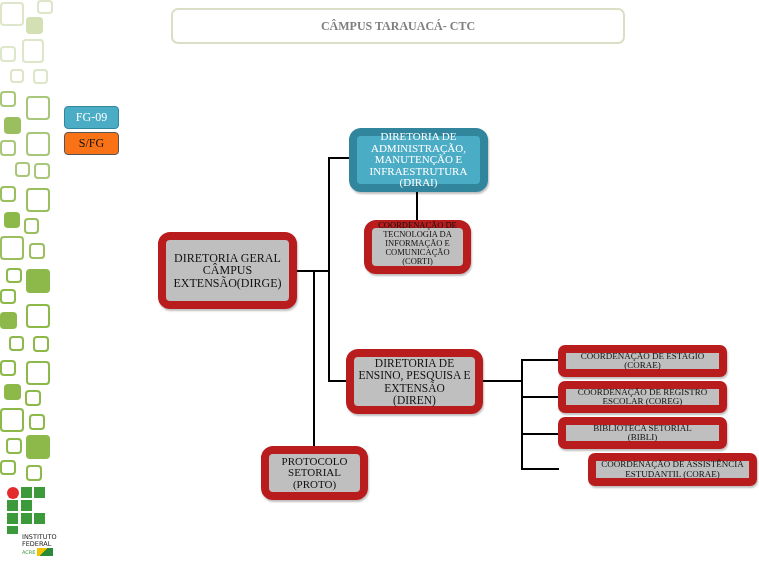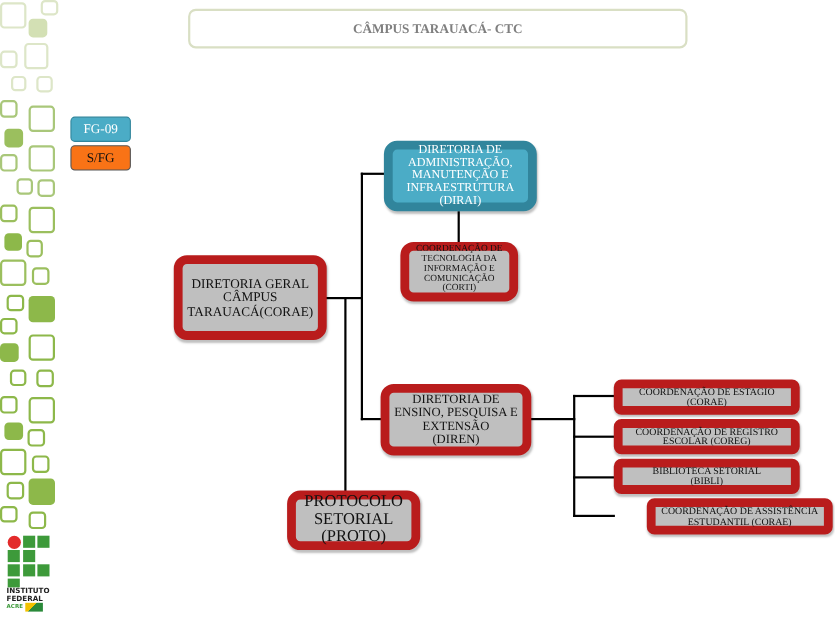--- a/index.html
+++ b/index.html
@@ -60,21 +60,21 @@
 <div class="logo" style="left:6px;top:486px;width:42px;height:80px;">
   <div style="position:absolute;left:1px;top:1px;width:12px;height:12px;border-radius:50%;background:#e32b2b;"></div>
   <div style="position:absolute;left:15px;top:1px;width:11px;height:11px;background:#3d9a3a;"></div>
   <div style="position:absolute;left:28px;top:1px;width:11px;height:11px;background:#3d9a3a;"></div>
   <div style="position:absolute;left:1px;top:14px;width:11px;height:11px;background:#3d9a3a;"></div>
   <div style="position:absolute;left:15px;top:14px;width:11px;height:11px;background:#3d9a3a;"></div>
   <div style="position:absolute;left:1px;top:27px;width:11px;height:11px;background:#3d9a3a;"></div>
   <div style="position:absolute;left:15px;top:27px;width:11px;height:11px;background:#3d9a3a;"></div>
   <div style="position:absolute;left:28px;top:27px;width:11px;height:11px;background:#3d9a3a;"></div>
   <div style="position:absolute;left:1px;top:40px;width:11px;height:8px;background:#3d9a3a;"></div>
-  <div style="position:absolute;left:0;top:48px;font-family:'DejaVu Sans',sans-serif;font-weight:bold;font-size:6.5px;color:#222;line-height:7px;">
+  <div style="position:absolute;left:16px;top:48px;font-family:'DejaVu Sans',sans-serif;font-weight:normal;font-size:6.5px;color:#222;line-height:7px;">
     <div>INSTITUTO</div>
     <div>FEDERAL</div>
     <div style="display:flex;align-items:center;gap:2px;">
       <span style="color:#3d9a3a;font-size:5px;">ACRE</span>
       <span style="display:inline-block;width:16px;height:8px;background:linear-gradient(135deg,#f2c200 0 45%,#2a8a3a 45% 100%);"></span>
     </div>
   </div>
 </div>
 
 <div class="title-box">
@@ -99,21 +99,21 @@
   <div class="ln" style="left:521px;top:359px;width:2px;height:111px;"></div>
   <div class="ln" style="left:521px;top:359px;width:38px;height:2px;"></div>
   <div class="ln" style="left:521px;top:396px;width:38px;height:2px;"></div>
   <div class="ln" style="left:521px;top:433px;width:38px;height:2px;"></div>
   <div class="ln" style="left:521px;top:468px;width:38px;height:2px;"></div>
 </div>
 
 <div class="node" style="left:158px;top:232px;width:139px;height:77px;font-size:12px;">
   <span>DIRETORIA GERAL
 CÂMPUS
-TARAUACÁ(CORAE)</span>
+EXTENSÃO(DIRGE)</span>
 </div>
 
 <div class="node blue" style="left:349px;top:128px;width:139px;height:64px;font-size:11px;">
   <span>DIRETORIA DE
 ADMINISTRAÇÃO,
 MANUTENÇÃO E
 INFRAESTRUTURA
 (DIRAI)</span>
 </div>
 
@@ -125,21 +125,21 @@
 (CORTI)</span>
 </div>
 
 <div class="node" style="left:346px;top:349px;width:137px;height:65px;font-size:11.5px;">
   <span>DIRETORIA DE
 ENSINO, PESQUISA E
 EXTENSÃO
 (DIREN)</span>
 </div>
 
-<div class="node" style="left:261px;top:446px;width:121px;height:54px;font-size:15px;">
+<div class="node" style="left:261px;top:446px;width:107px;height:54px;font-size:11px;">
   <span>PROTOCOLO
 SETORIAL
 (PROTO)</span>
 </div>
 
 <div class="node" style="left:558px;top:345px;width:169px;height:32px;font-size:9px;border-radius:7px;">
   <span>COORDENAÇÃO DE ESTAGIO
 (CORAE)</span>
 </div>
 

